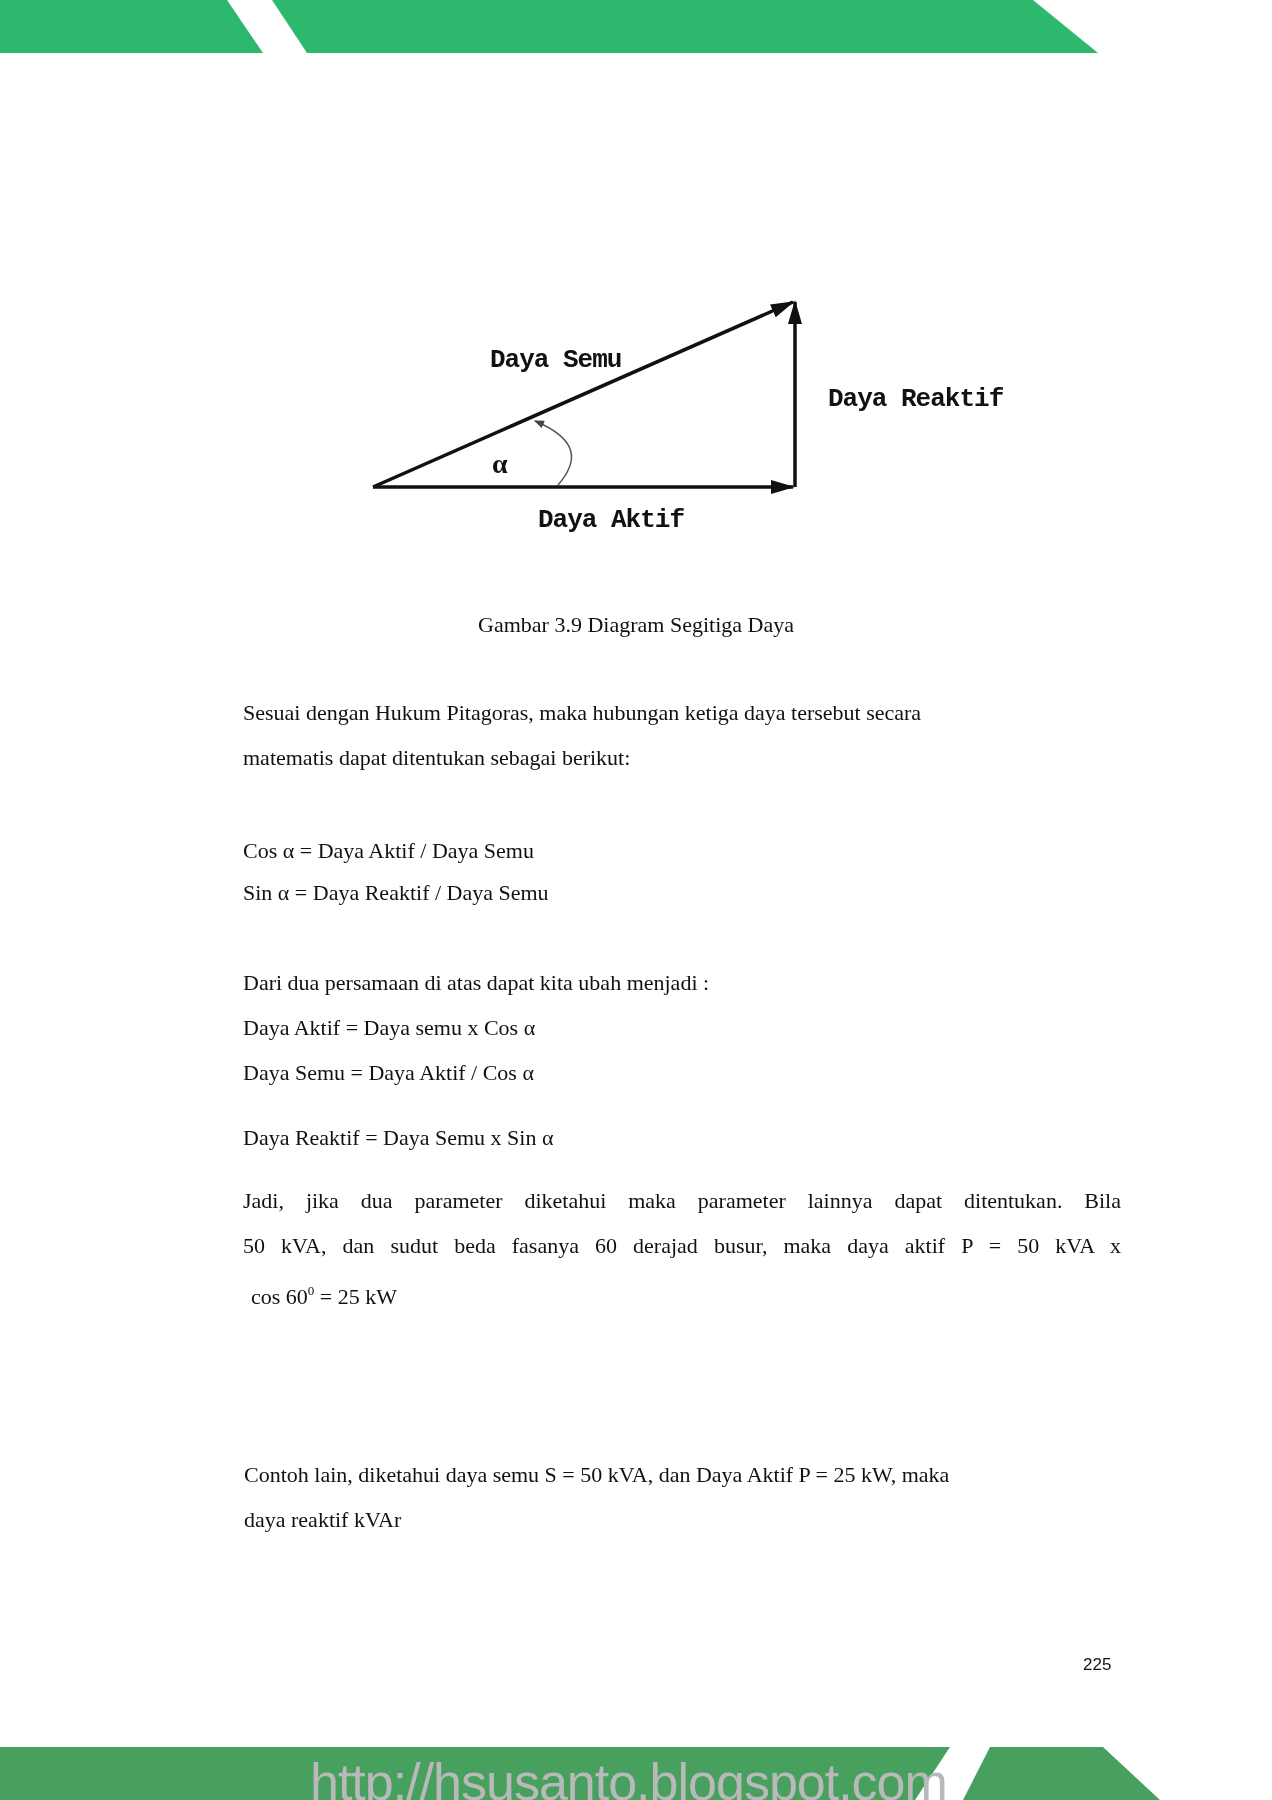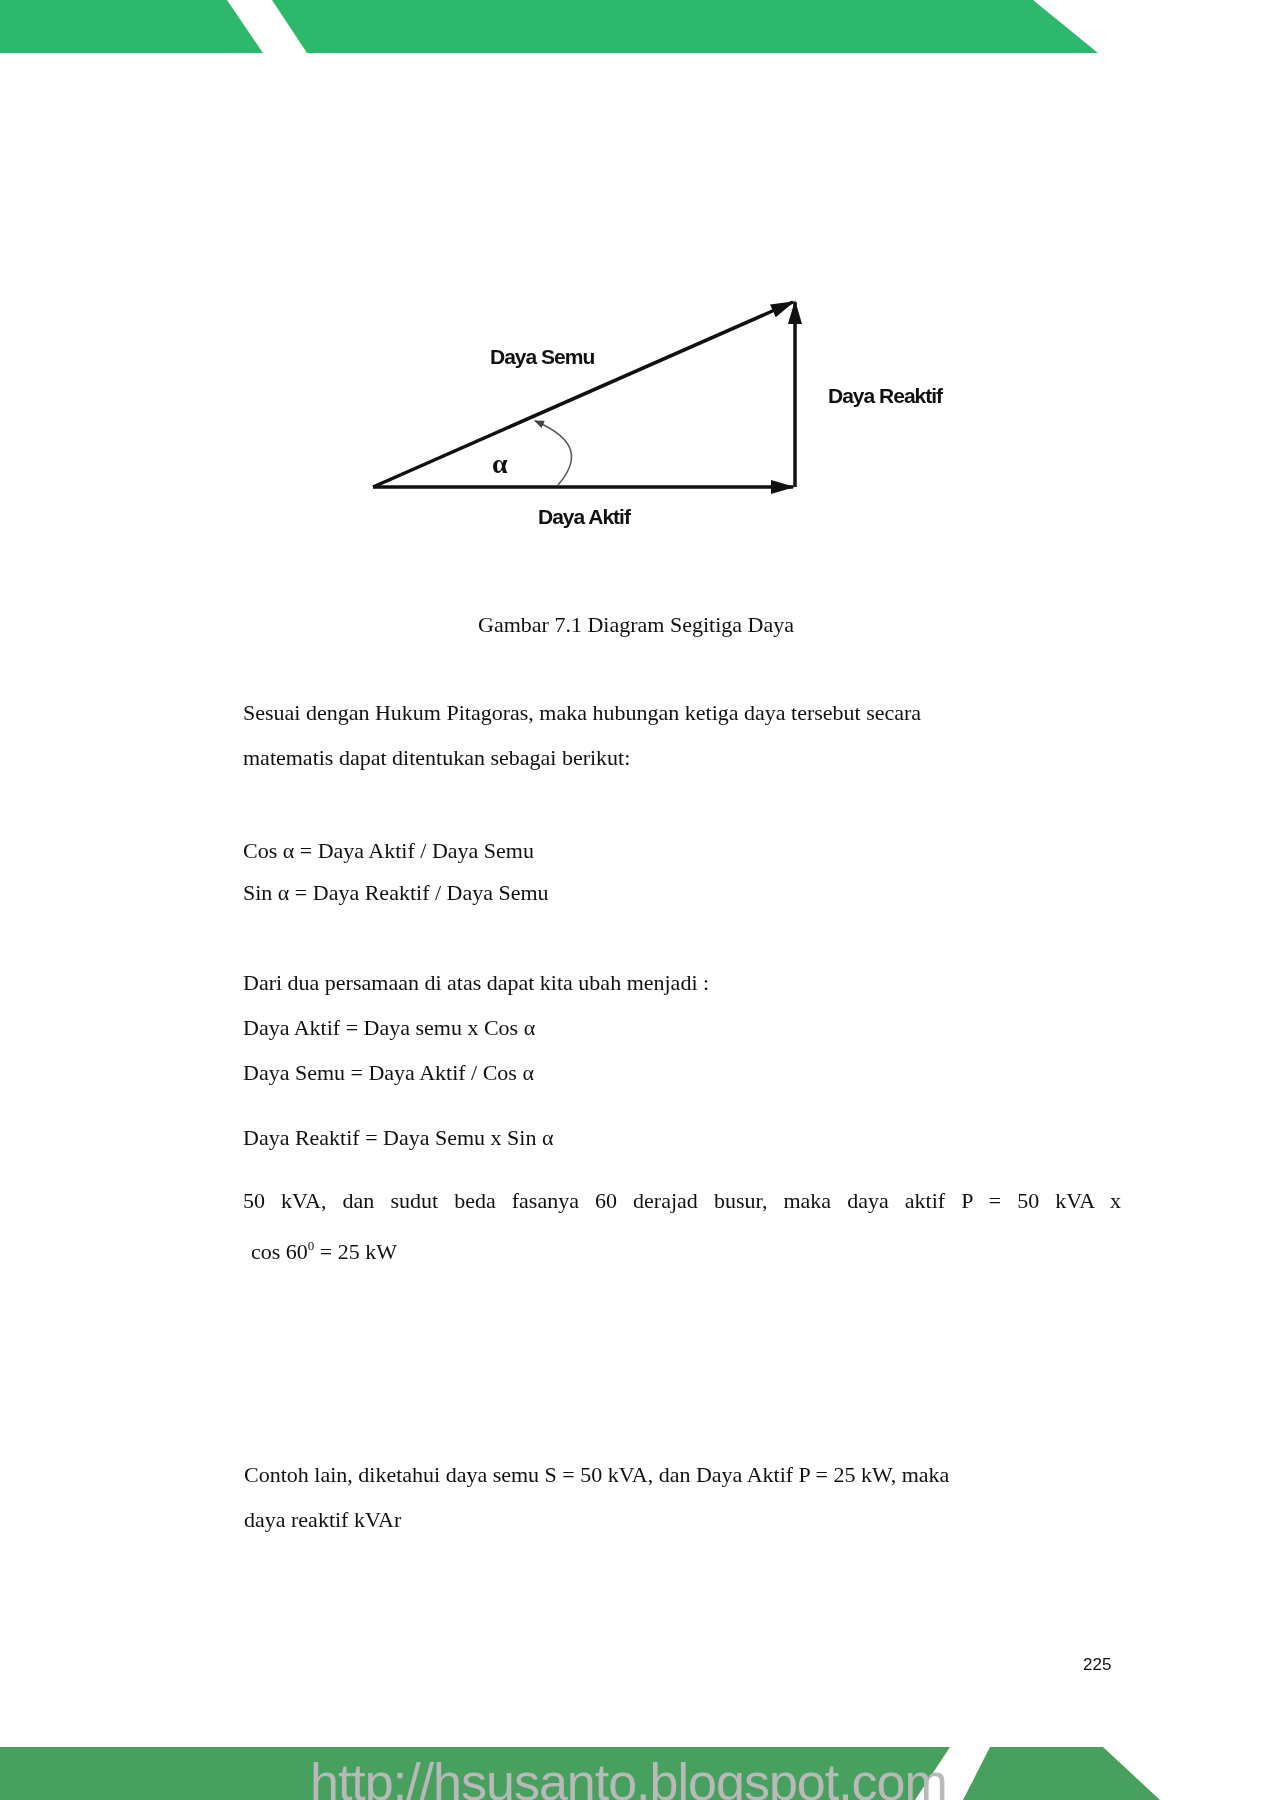--- a/index.html
+++ b/index.html
@@ -6,21 +6,21 @@
   body { width: 1272px; height: 1800px; position: relative; overflow: hidden; }
   .abs { position: absolute; }
   .bar-svg { position: absolute; left: 0; }
   .serif { font-family: "Liberation Serif", "DejaVu Serif", serif; color: #111; }
   .sans { font-family: "Liberation Sans", "DejaVu Sans", sans-serif; }
   .line { position: absolute; left: 243px; font-size: 22px; line-height: 26px; white-space: nowrap; text-align: center; }
   .justify-block { position: absolute; left: 243px; width: 878px; font-size: 22px; line-height: 45px; text-align: justify; }
   .justify-block .jl { display: block; text-align: justify; text-align-last: justify; height: 45px; }
   .justify-block .jl.last { text-align-last: left; margin-left: 8px; }
   .caption { position: absolute; left: 0; width: 1272px; top: 612px; text-align: center; font-size: 22px; line-height: 26px; }
-  .diag-label { position: absolute; font-family: Liberation Sans, sans-serif; font-weight: bold; font-size: 21px; letter-spacing: -1px; color: #111; white-space: nowrap; }
+  .diag-label { position: absolute; font-family: Liberation Mono, monospace; font-weight: bold; font-size: 26px; letter-spacing: -1px; color: #111; white-space: nowrap; }
   .pagenum { position: absolute; left: 1083px; top: 1655px; font-size: 17px; color: #111; }
   .watermark { position: absolute; left: 310px; top: 1752px; font-size: 52px; color: #b9b9b9; letter-spacing: -1px; white-space: nowrap; line-height: 60px; }
   sup { font-size: 13px; vertical-align: 9px; }
 </style>
 </head>
 <body>
 
 <svg class="bar-svg" style="top:0" width="1272" height="54" viewBox="0 0 1272 54">
   <polygon points="0,0 227,0 263,53 0,53" fill="#2db86e"></polygon>
   <polygon points="272,0 1033,0 1098,53 307,53" fill="#2db86e"></polygon>
@@ -48,34 +48,35 @@
 
     <path d="M558,485 C578,462 580,440 535,421" fill="none" stroke="#555" stroke-width="1.5" marker-end="url(#arrowSmall)"></path>
     <path d="M545,428 C566,445 568,468 558,484" fill="none" stroke="#555" stroke-width="0"></path>
   </svg>
   <span class="diag-label" style="left:490px;top:345px;">Daya Semu</span>
   <span class="diag-label" style="left:828px;top:384px;">Daya Reaktif</span>
   <span class="diag-label" style="left:538px;top:505px;">Daya Aktif</span>
   <span class="diag-label" style="left:492px;top:448px;font-size:28px;font-family:'Liberation Serif',serif;">α</span>
 </div>
 
-<div class="caption serif">Gambar 7.1 Diagram Segitiga Daya</div>
+<div class="caption serif">Gambar 3.9 Diagram Segitiga Daya</div>
 
 <div class="line serif" style="top:700px;">Sesuai dengan Hukum Pitagoras, maka hubungan ketiga daya tersebut secara</div>
 <div class="line serif" style="top:745px;">matematis dapat ditentukan sebagai berikut:</div>
 
 <div class="line serif" style="top:802px;margin-top:36px;">Cos α =  Daya Aktif  / Daya Semu</div>
 <div class="line serif" style="top:880px;">Sin  α  =  Daya Reaktif  / Daya Semu</div>
 
 <div class="line serif" style="top:970px;">Dari dua persamaan di atas dapat kita ubah menjadi :</div>
 <div class="line serif" style="top:1015px;">Daya Aktif  = Daya semu x  Cos α</div>
 <div class="line serif" style="top:1060px;">Daya Semu = Daya Aktif / Cos α</div>
 <div class="line serif" style="top:1105px;margin-top:20px;">Daya Reaktif = Daya Semu x  Sin α</div>
 
 <div class="justify-block serif" style="top:1178px;">
+  <span class="jl">Jadi, jika dua parameter diketahui maka parameter lainnya dapat ditentukan. Bila</span>
   <span class="jl">50 kVA, dan sudut beda fasanya 60 derajad busur, maka daya aktif  P = 50 kVA x</span>
   <span class="jl last"><span>cos 60</span><sup>0</sup><span> = 25 kW</span></span>
 </div>
 
 <div class="line serif" style="top:1462px;left:244px;">Contoh lain, diketahui daya semu S = 50 kVA, dan Daya Aktif  P = 25 kW, maka</div>
 <div class="line serif" style="top:1507px;left:244px;">daya reaktif kVAr</div>
 
 <div class="pagenum sans">225</div>
 
 <svg class="bar-svg" style="top:1747px" width="1272" height="53" viewBox="0 0 1272 53">

